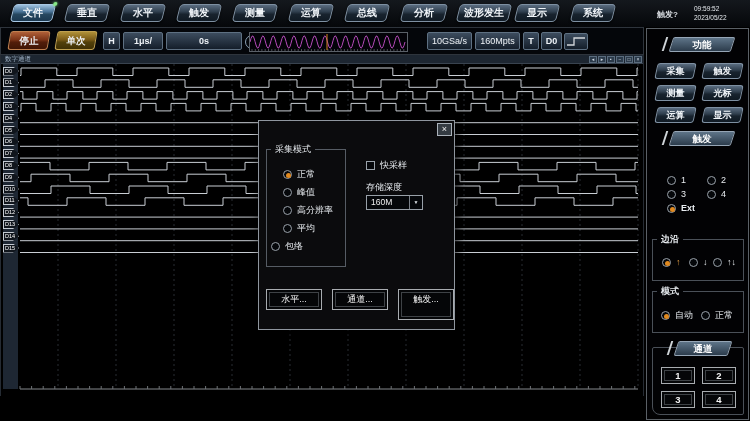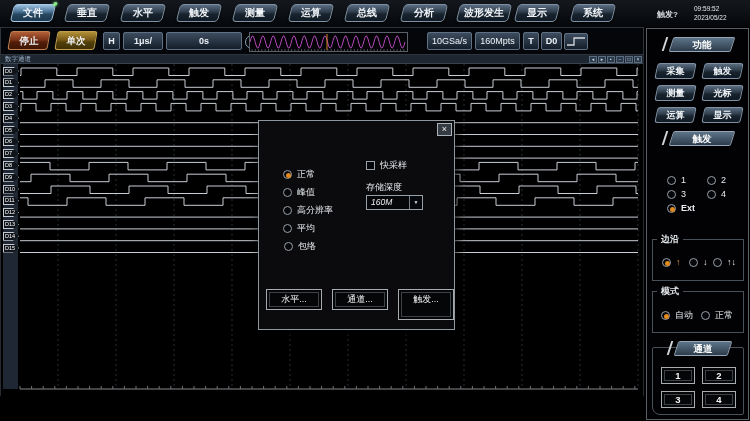--- a/index.html
+++ b/index.html
@@ -71,21 +71,21 @@
   .grp{position:absolute;border:1px solid #565c64;}
   .grp-legend{position:absolute;font-size:9px;color:#e4e8ec;padding:0 4px;background:#0b0b0d;}
   .opt{position:absolute;height:12px;font-size:9px;color:#e8ecf0;white-space:nowrap;cursor:pointer;}
   .radio{display:inline-block;width:9px;height:9px;border:1px solid #9aa2aa;border-radius:50%;
         background:#05070a;vertical-align:-2px;margin-right:5px;position:relative;}
   .opt.sel .radio::after{content:'';position:absolute;left:1.5px;top:1.5px;width:5px;height:5px;
         border-radius:50%;background:#e0891f;}
   .chk{display:inline-block;width:9px;height:9px;border:1px solid #9aa2aa;background:#05070a;
         vertical-align:-2px;margin-right:5px;}
   .dd{position:absolute;display:flex;border:1px solid #98a0a8;background:#05070a;cursor:pointer;}
-  .dd .val{flex:1;font-size:8.5px;line-height:13px;padding-left:4px;color:#f0f0f0;font-style:italic;}
+  .dd .val{flex:1;font-size:8.5px;line-height:13px;padding-left:4px;color:#f0f0f0;}
   .dd .arr{width:13px;border-left:1px solid #7a8088;font-size:5px;line-height:13px;
         text-align:center;color:#dde2e6;}
   .pbtn{position:absolute;background:#050608;border:1px solid #a8acb0;color:#f4f4f4;
         box-shadow:inset 0 0 0 2px #050608,inset 0 0 0 3px #3e4246;
         font-size:9px;text-align:center;cursor:pointer;}
 
   
   .sidebar{position:absolute;left:646px;top:28px;width:103px;height:392px;background:#020204;
         border:1px solid #5a6066;z-index:10;}
   .shead{position:absolute;height:15px;width:62px;transform:skewX(-18deg);border-radius:2px;
@@ -341,25 +341,28 @@
           <div class="ctag" style="top: 155.9px;">D13</div>
           <div class="ctag" style="top: 167.7px;">D14</div>
           <div class="ctag" style="top: 179.5px;">D15</div>
         </div>
     </div>
   </div>
 
   <div class="dialog">
     <div class="dlg-close">×</div>
 
+    <div class="grp" style="left:7px;top:28px;width:80px;height:118px">
+      <div class="grp-legend" style="left:4px;top:-7px">采集模式</div>
+    </div>
     <div class="opt sel" style="left:24px;top:47px"><span class="radio"></span><span>正常</span></div>
     <div class="opt" style="left:24px;top:65px"><span class="radio"></span><span>峰值</span></div>
     <div class="opt" style="left:24px;top:83px"><span class="radio"></span><span>高分辨率</span></div>
     <div class="opt" style="left:24px;top:101px"><span class="radio"></span><span>平均</span></div>
-    <div class="opt" style="left:25px;top:119px"><span class="radio"></span><span>包络</span></div>
+    <div class="opt" style="left:12px;top:119px"><span class="radio"></span><span>包络</span></div>
 
     <div class="opt" style="left:107px;top:38px"><span class="chk"></span><span>快采样</span></div>
     <div class="abs" style="left:107px;top:60px;font-size:9px;color:#e8ecf0">存储深度</div>
     <div class="dd" style="left:107px;top:74px;width:57px;height:15px">
       <span class="val">160M</span>
       <span class="arr">▼</span>
     </div>
 
     <div class="pbtn" style="left:7px;top:168px;width:56px;height:21px;line-height:19px">水平...</div>
     <div class="pbtn" style="left:73px;top:168px;width:56px;height:21px;line-height:19px">通道...</div>

